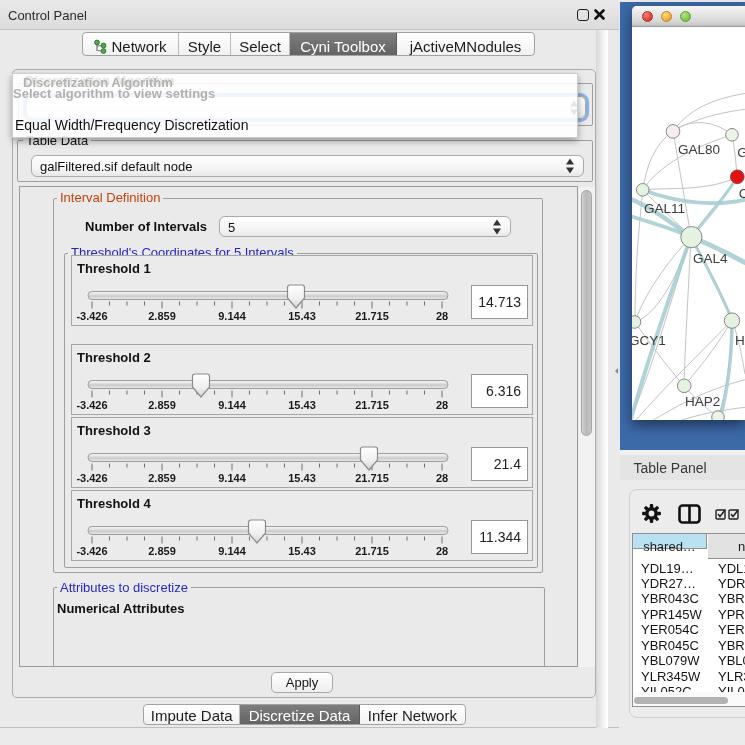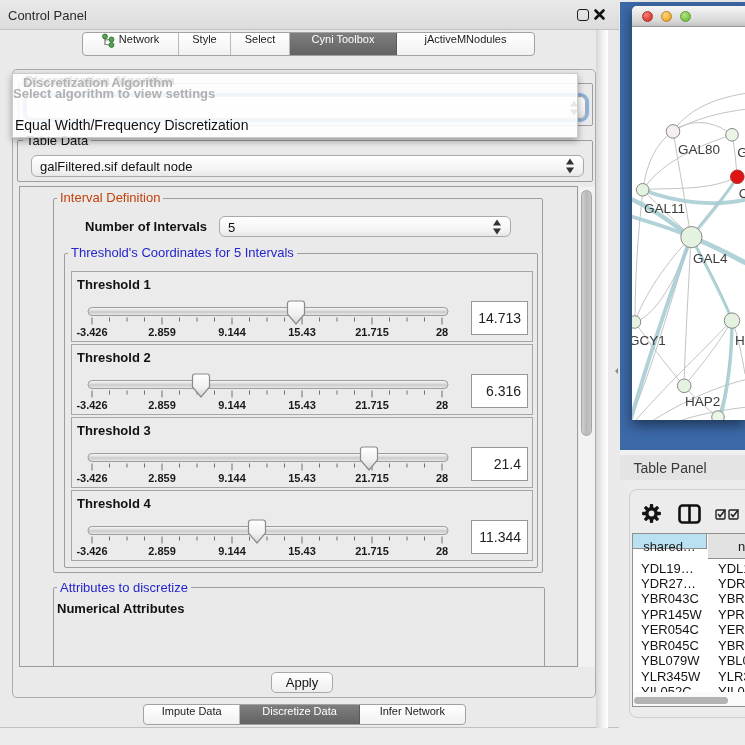--- a/index.html
+++ b/index.html
@@ -4,22 +4,22 @@
 html,body{width:745px;height:745px;overflow:hidden;background:#ebebeb;
  font-family:"Liberation Sans",sans-serif;-webkit-font-smoothing:antialiased}
 svg{font-family:"Liberation Sans",sans-serif}
 #win{position:absolute;left:0;top:0;width:619px;height:728px;background:#eaeaea;
  border-bottom:1px solid #c0c0c0}
 #titlebar{position:absolute;left:0;top:0;width:619px;height:30px;
  background:linear-gradient(#e9e9e9,#dcdcdc);border-bottom:1px solid #c2c2c2}
 #titlebar .t{position:absolute;left:8px;top:8px;font-size:13px;color:#2a2a2a}
 .seg{position:absolute;height:24px;border:1px solid #a2a2a2;border-radius:4px;
  background:linear-gradient(#ffffff,#f1f1f1);overflow:hidden;display:flex}
-.seg .s{height:100%;display:flex;align-items:flex-start;justify-content:center;
- font-size:11px;color:#1c1c1c;border-right:1px solid #b9b9b9}
+.seg .s{height:100%;display:flex;align-items:flex-end;justify-content:center;
+ font-size:15px;color:#1c1c1c;border-right:1px solid #b9b9b9}
 .seg .s:last-child{border-right:none}
 .seg .sel{background:linear-gradient(#7e7e7e,#636363);color:#fff;border-right-color:#5a5a5a}
 #cpanel{position:absolute;left:12px;top:69px;width:584px;height:629px;
  border:1px solid #ababab;border-radius:5px;background:#eaeaea}
 .gbox{position:absolute;border:1px solid #9e9e9e;border-radius:2px}
 .gtitle{position:absolute;font-size:13px;background:#eaeaea;padding:0 3px;line-height:13px;white-space:nowrap}
 .combo{position:absolute;background:linear-gradient(#ffffff,#f3f3f3 70%,#e8e8e8);
  border:1px solid #aaaaaa;border-radius:6px;font-size:13px;color:#111}
 .combo .cv{position:absolute;left:8px;top:50%;transform:translateY(-50%);white-space:nowrap}
 .spin{position:absolute;width:9px;height:15px;top:50%;transform:translateY(-50%)}
@@ -104,21 +104,21 @@
 <div id="viewport">
     <div class="gbox" style="left:33px;top:11px;width:490px;height:375px"></div>
     <div class="gtitle green" style="left:37px;top:4px">Interval Definition</div>
     <div style="position:absolute;left:65px;top:32px;font-size:13px;font-weight:bold;color:#111">Number of Intervals</div>
     <div class="combo" style="left:199px;top:29px;width:292px;height:21px">
       <div class="cv">5</div>
       <div class="spin" style="right:8px"></div>
     </div>
     <div class="gbox" style="left:44px;top:66px;width:474px;height:315px"></div>
     <div class="gtitle blue" style="left:48px;top:59px">Threshold's Coordinates for 5 Intervals</div>
-    <div class="tpanel" style="top:84px">
+    <div class="tpanel" style="top:68px">
       <div class="ptitle">Threshold 1</div>
       <svg width="388" height="44" viewBox="-8 0 388 44" style="position:absolute;left:1px;top:26px">
         <defs>
           <linearGradient id="tg1" x1="0" y1="0" x2="0" y2="1">
             <stop offset="0" stop-color="#fbfbfb"></stop>
             <stop offset="0.45" stop-color="#d9d9d9"></stop>
             <stop offset="0.55" stop-color="#c9c9c9"></stop>
             <stop offset="1" stop-color="#ededed"></stop>
           </linearGradient>
           <linearGradient id="th1" x1="0" y1="0" x2="0" y2="1">

